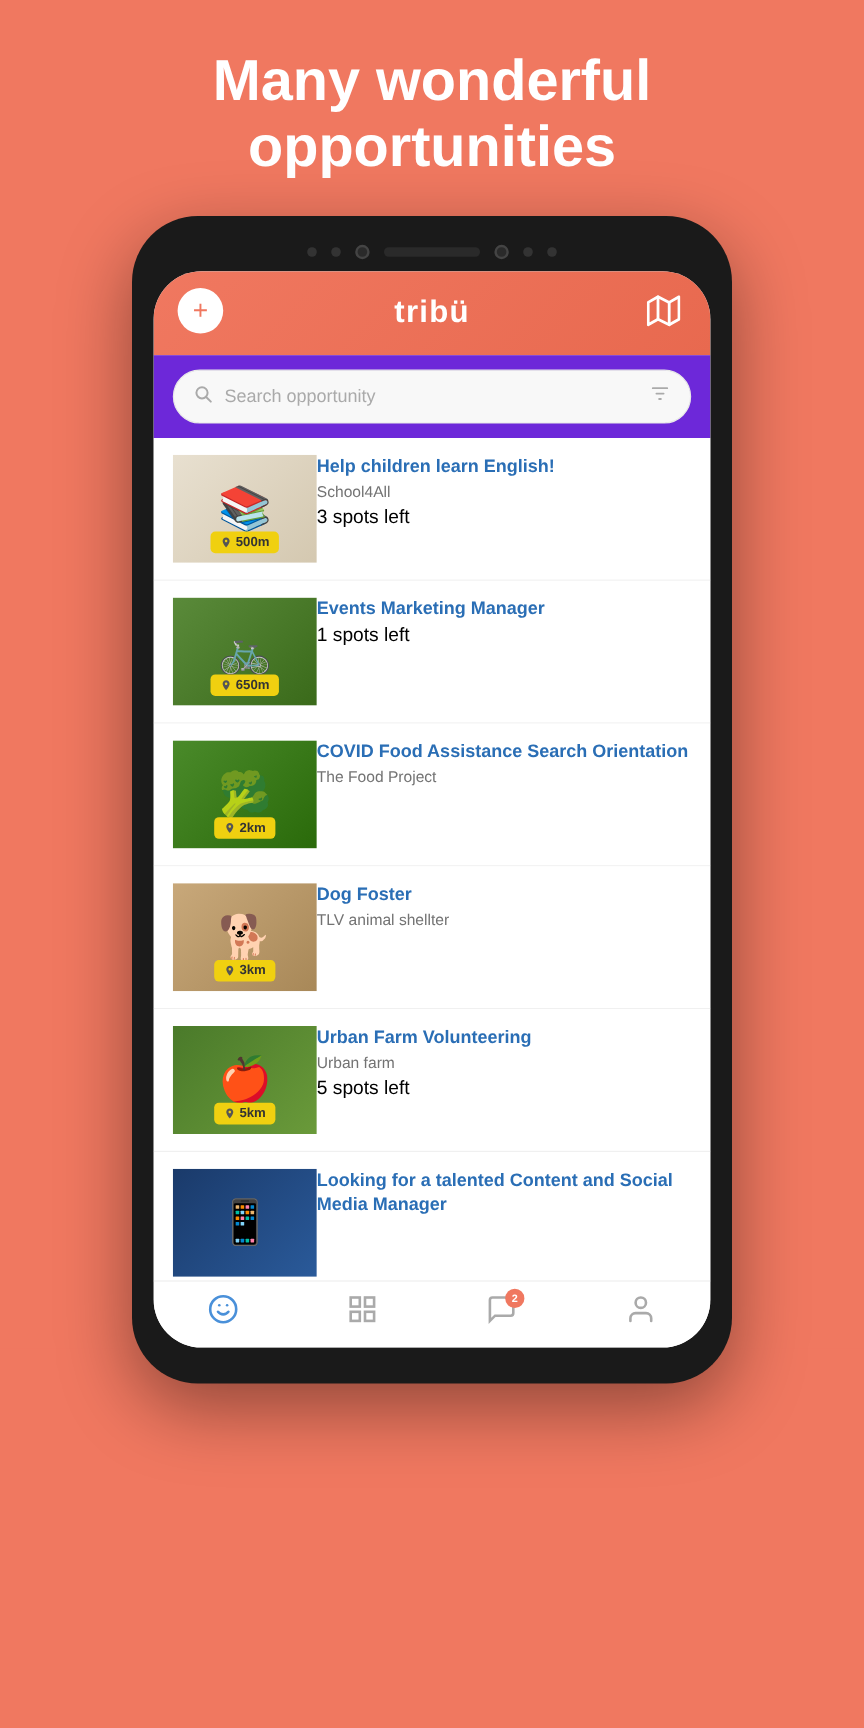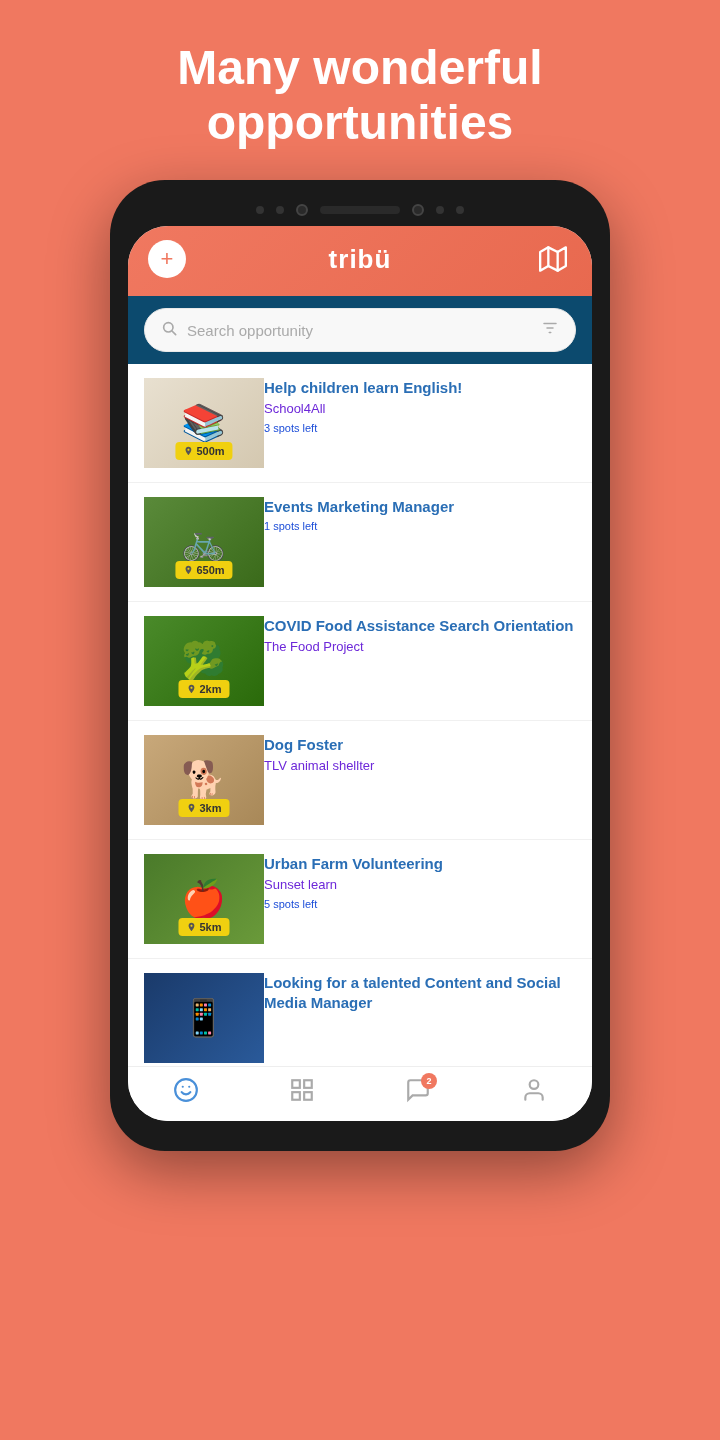--- a/index.html
+++ b/index.html
@@ -95,21 +95,21 @@
       letter-spacing: 1px;
     }
     .header-map-btn {
       width: 38px; height: 38px;
       display: flex; align-items: center; justify-content: center;
       cursor: pointer;
     }
 
     
     .search-area {
-      background: #0c4a6e;
+      background: #6d28d9;
       padding: 12px 16px;
       flex-shrink: 0;
     }
     .search-bar {
       display: flex;
       align-items: center;
       background: #f8f8f8;
       border: 1px solid #e8e8e8;
       border-radius: 25px;
       padding: 10px 16px;
@@ -181,26 +181,26 @@
     }
     .opp-title {
       font-size: 15px;
       font-weight: 700;
       color: #2a6eb5;
       line-height: 1.3;
       margin-bottom: 3px;
     }
     .opp-org {
       font-size: 13px;
-      color: #6d28d9;
+      color: #737373;
       margin-bottom: 6px;
     }
     .opp-spots {
-      font-size: 11px;
-      color: #1d4ed8;
+      font-size: 16px;
+      color: #000000;
     }
 
     
     .img-english {
       background: linear-gradient(135deg, #e8e0d0 0%, #d4c8b0 100%);
       position: relative;
       overflow: hidden;
     }
     .img-english::after {
       content: '📚';
@@ -420,21 +420,21 @@
   </div>
             <div class="opp-card">
     <div class="opp-image-wrap">
       <div class="opp-image-placeholder img-farm"></div>
       <div class="distance-badge"><svg width="10" height="10" viewBox="0 0 24 24" fill="#555" stroke="none">
                     <path d="M12 2C8.13 2 5 5.13 5 9c0 5.25 7 13 7 13s7-7.75 7-13c0-3.87-3.13-7-7-7zm0 9.5c-1.38 0-2.5-1.12-2.5-2.5s1.12-2.5 2.5-2.5 2.5 1.12 2.5 2.5-1.12 2.5-2.5 2.5z"></path>
                   </svg>5km</div>
     </div>
     <div class="opp-info">
       <div class="opp-title">Urban Farm Volunteering</div>
-      <div class="opp-org">Sunset learn</div>
+      <div class="opp-org">Urban farm</div>
       <div class="opp-spots">5 spots left</div>
     </div>
   </div>
             <div class="opp-card">
     <div class="opp-image-wrap">
       <div class="opp-image-placeholder img-social"></div>
 
     </div>
     <div class="opp-info">
       <div class="opp-title">Looking for a talented Content and Social Media Manager</div>

